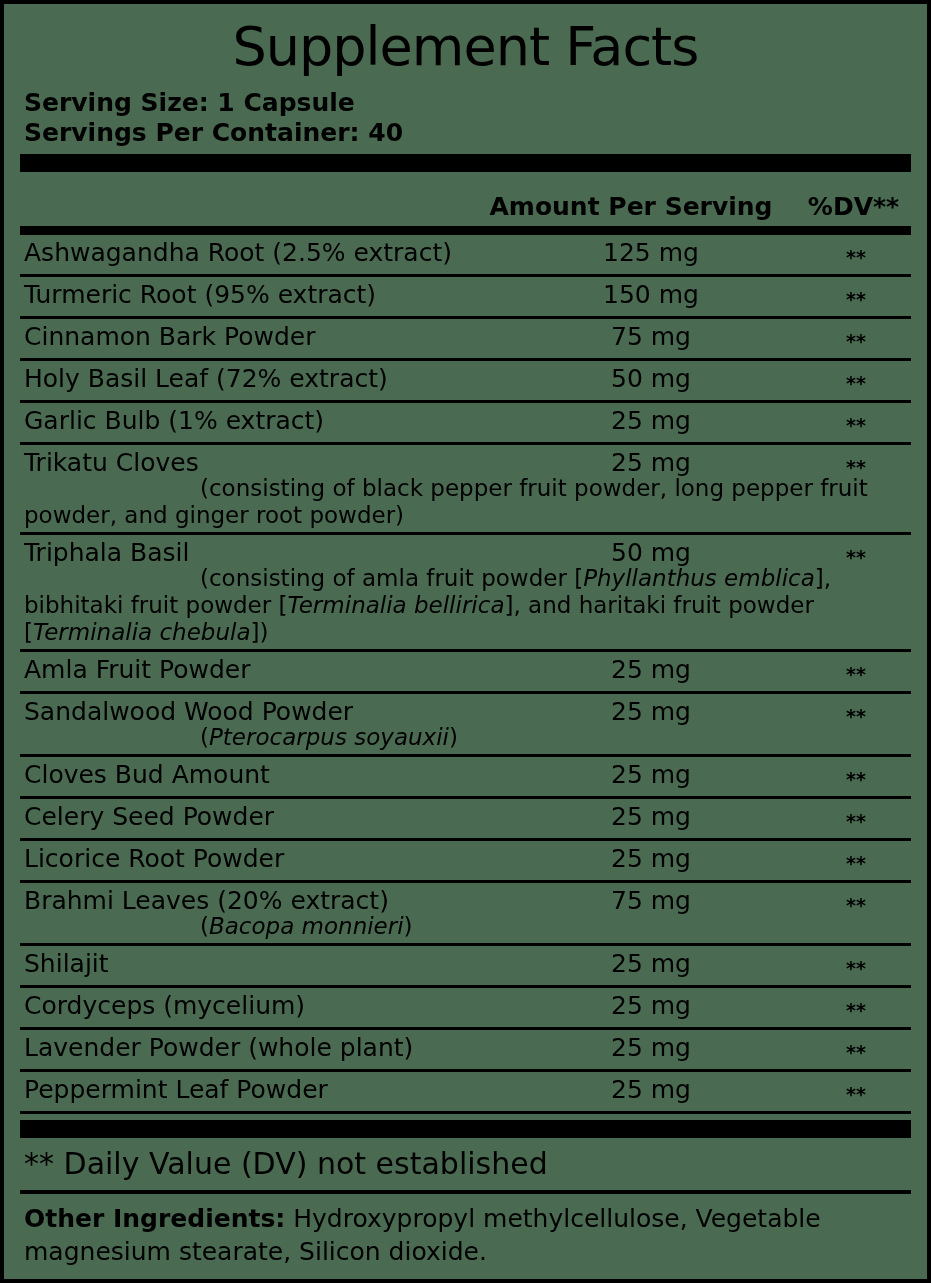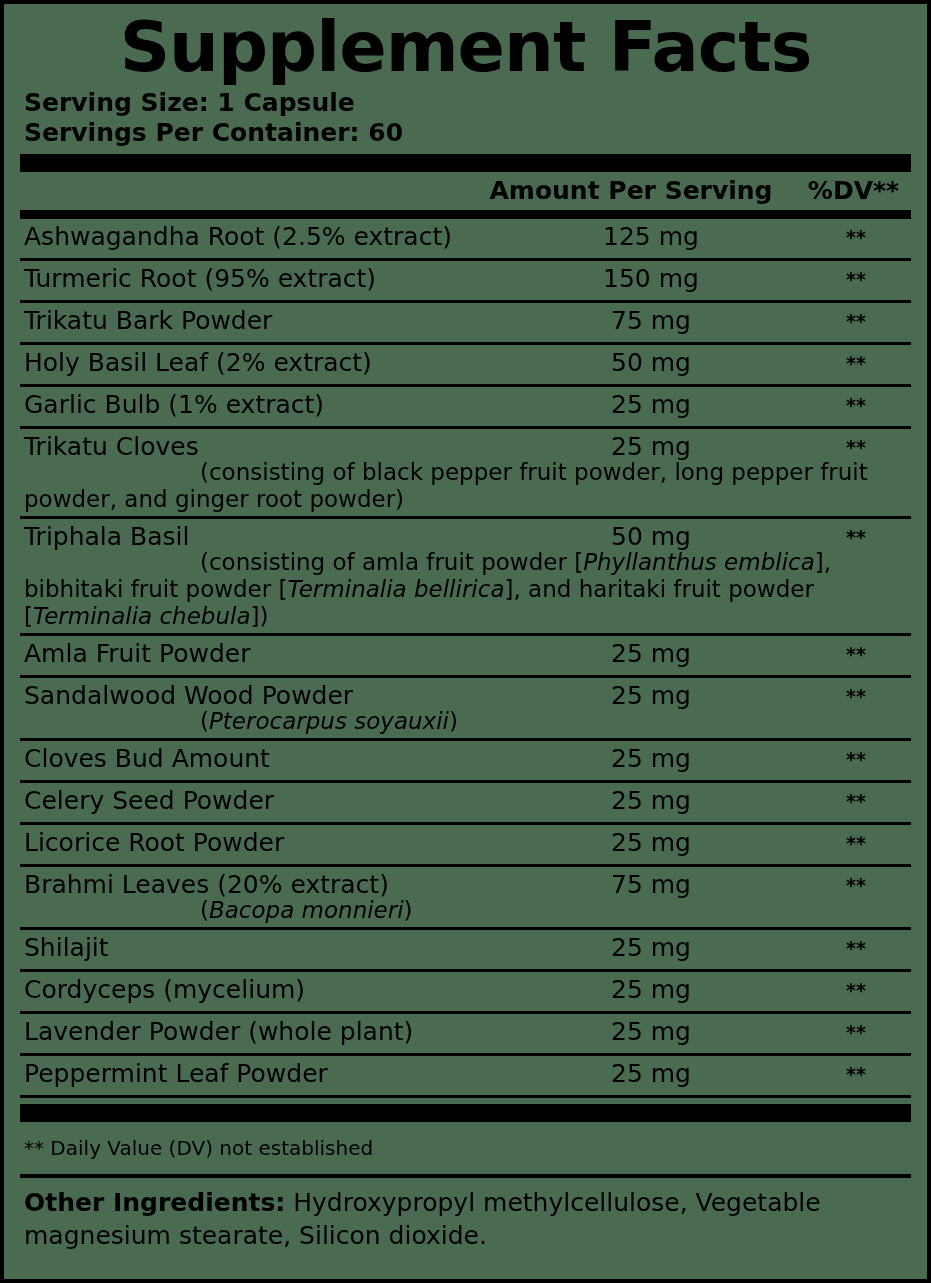--- a/index.html
+++ b/index.html
@@ -18,22 +18,22 @@
     position: relative;
     width: 931px;
     height: 1283px;
     box-sizing: border-box;
     border: 4px solid #000;
     background: #4a6b52;
     padding: 0 16px;
   }
   .title {
     font-family: "DejaVu Sans", sans-serif;
-    font-weight: bold;
-    font-size: 70px;
+    font-weight: normal;
+    font-size: 54px;
     line-height: 78px;
     letter-spacing: -1px;
     text-align: center;
     margin: 4px 0 2px 0;
     white-space: nowrap;
   }
   .serving-line {
     font-size: 25px;
     font-weight: bold;
     line-height: 30px;
@@ -57,34 +57,35 @@
     align-items: flex-end;
     font-weight: bold;
     font-size: 25px;
     line-height: 34px;
     padding: 2px 0 2px 0;
   }
   .hdr-spacer { flex: 1; }
   .hdr-amount {
     width: 330px;
     text-align: center;
+    margin-top: 16px;
   }
   .hdr-dv {
     width: 115px;
     text-align: center;
   }
   .row {
     border-bottom: 3px solid #000;
     padding: 2px 0 3px 0;
     position: relative;
     min-height: 34px;
   }
   .row-main {
     display: flex;
-    align-items: center;
+    align-items: flex-end;
   }
   .name {
     flex: 1;
     font-size: 25px;
     line-height: 32px;
     padding-left: 4px;
   }
   .amount {
     width: 300px;
     text-align: center;
@@ -106,40 +107,40 @@
   }
   .sub.indent {
     padding-left: 180px;
   }
   .sub.hang {
     padding-left: 4px;
     text-indent: 176px;
   }
   .sub i { font-style: italic; }
   .footnote {
-    font-size: 20px;
+    font-size: 30px;
     line-height: 32px;
     padding: 10px 0 10px 4px;
   }
   .other {
     font-size: 25px;
     line-height: 33px;
     padding: 8px 4px 0 4px;
   }
   .other b { font-weight: bold; }
 </style>
 </head>
 <body>
 
 <div class="panel">
 
   <div class="title">Supplement Facts</div>
 
   <div class="serving-line">Serving Size: 1 Capsule</div>
-  <div class="serving-line">Servings Per Container: 60</div>
+  <div class="serving-line">Servings Per Container: 40</div>
 
   <div class="bar-thick"></div>
 
   <div class="hdr-row">
     <div class="hdr-spacer"></div>
     <div class="hdr-amount">Amount Per Serving</div>
     <div class="hdr-dv">%DV**</div>
   </div>
 
   <div class="bar-medium"></div>
@@ -154,28 +155,28 @@
       </div>
       <div class="row">
         <div class="row-main">
           <div class="name">Turmeric Root (95% extract)</div>
           <div class="amount">150 mg</div>
           <div class="dv">**</div>
         </div>
       </div>
       <div class="row">
         <div class="row-main">
-          <div class="name">Trikatu Bark Powder</div>
+          <div class="name">Cinnamon Bark Powder</div>
           <div class="amount">75 mg</div>
           <div class="dv">**</div>
         </div>
       </div>
       <div class="row">
         <div class="row-main">
-          <div class="name">Holy Basil Leaf (2% extract)</div>
+          <div class="name">Holy Basil Leaf (72% extract)</div>
           <div class="amount">50 mg</div>
           <div class="dv">**</div>
         </div>
       </div>
       <div class="row">
         <div class="row-main">
           <div class="name">Garlic Bulb (1% extract)</div>
           <div class="amount">25 mg</div>
           <div class="dv">**</div>
         </div>

